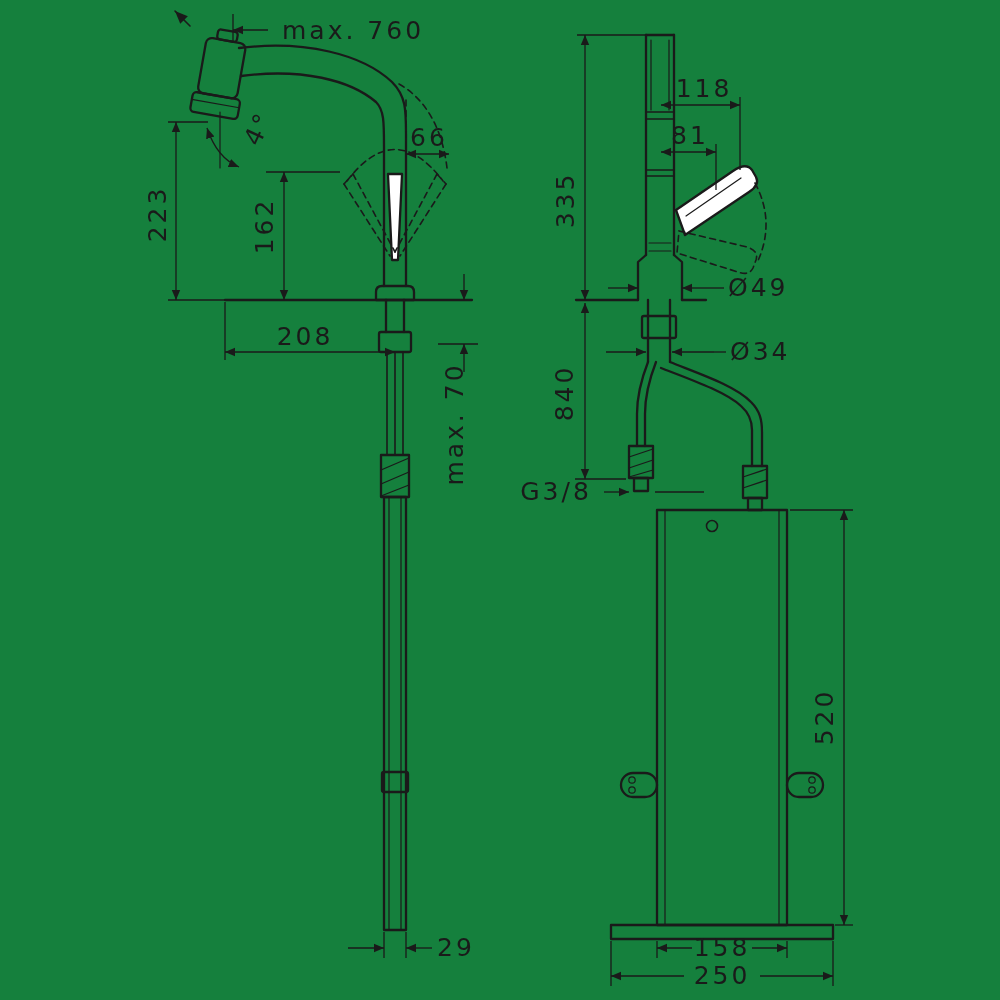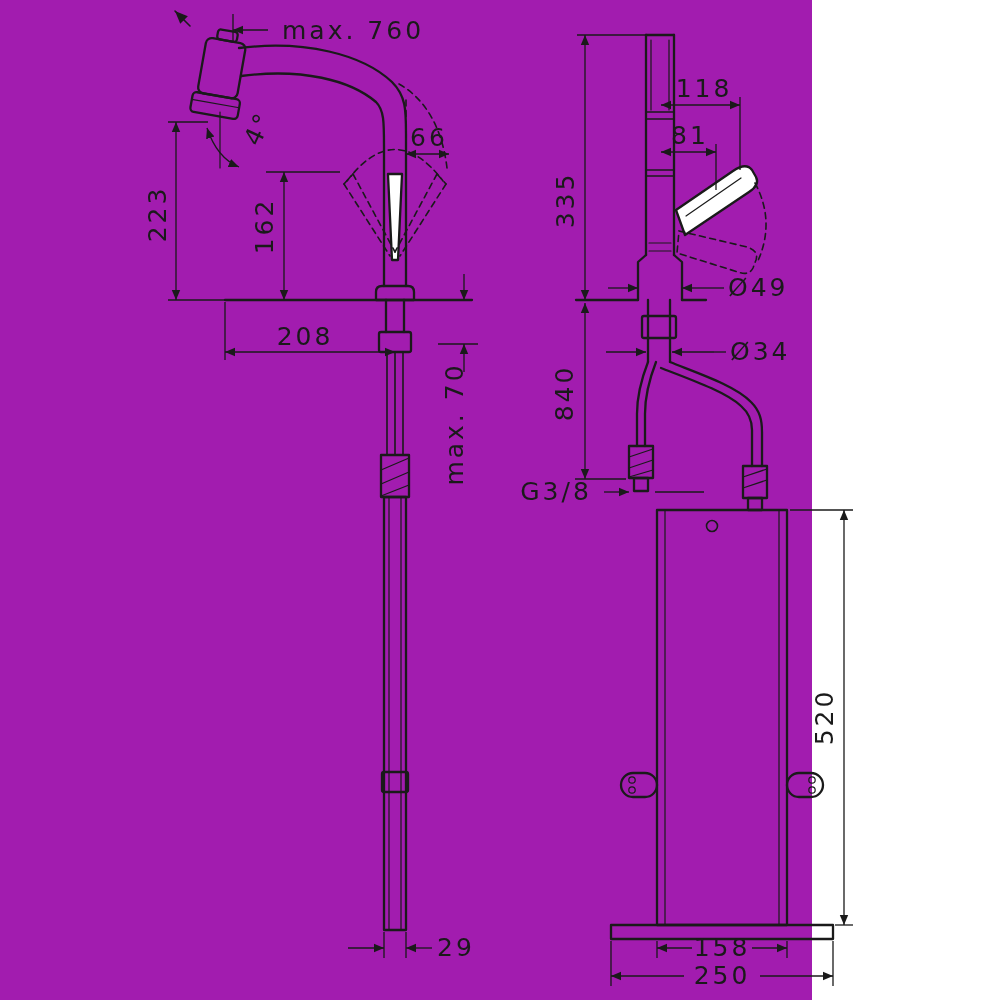--- a/index.html
+++ b/index.html
@@ -4,21 +4,21 @@
 <style>
   html, body {
     margin: 0;
     padding: 0;
     background: #ffffff;
     width: 1000px;
     height: 1000px;
     overflow: hidden;
     font-family: "DejaVu Sans", sans-serif;
   }
-  .stage { width: 812px; height: 1000px; position: relative; background:#a21caf; }
+  .stage { width: 1000px; height: 1000px; position: relative; background:#15803d; }
   svg { display: block; }
   .obj   { fill: none; stroke: #1a1a1a; stroke-width: 2.3; stroke-linecap: round; stroke-linejoin: round; }
   .objf  { fill: #ffffff; stroke: #1a1a1a; stroke-width: 2.3; stroke-linejoin: round; }
   .med   { fill: none; stroke: #1a1a1a; stroke-width: 1.6; stroke-linecap: round; }
   .thin  { fill: none; stroke: #1a1a1a; stroke-width: 1.2; stroke-linecap: round; }
   .dash  { fill: none; stroke: #1a1a1a; stroke-width: 1.6; stroke-dasharray: 6 4.5; stroke-linecap: round; }
   .dim   { fill: none; stroke: #1a1a1a; stroke-width: 1.3; }
   text.lbl {
     font-family: "DejaVu Sans", sans-serif;
     font-size: 25px;

